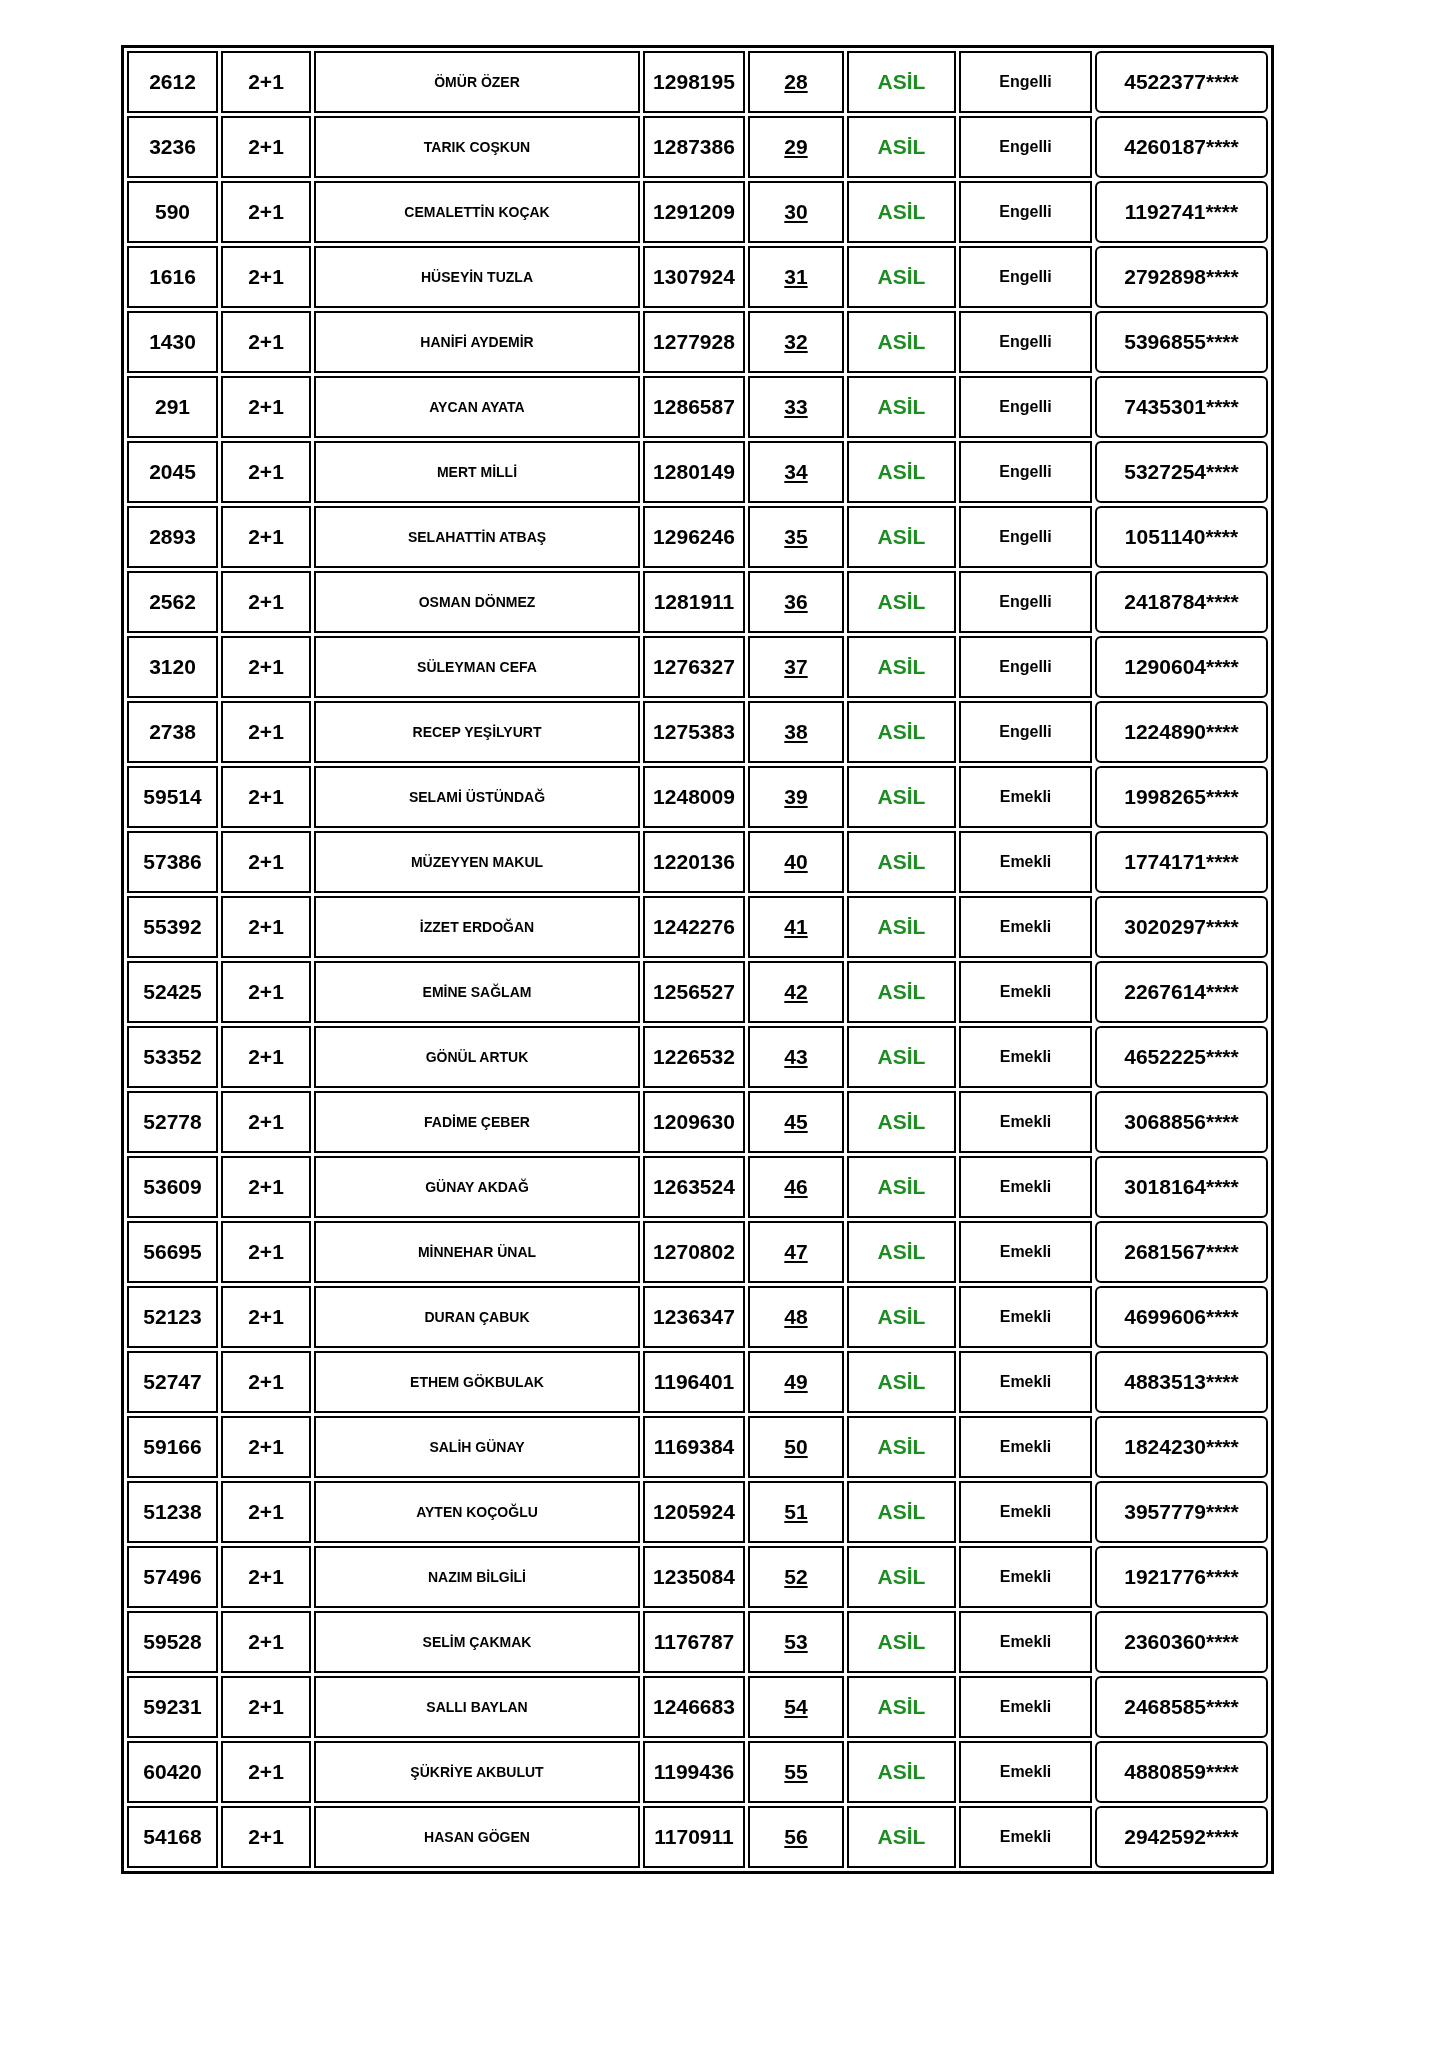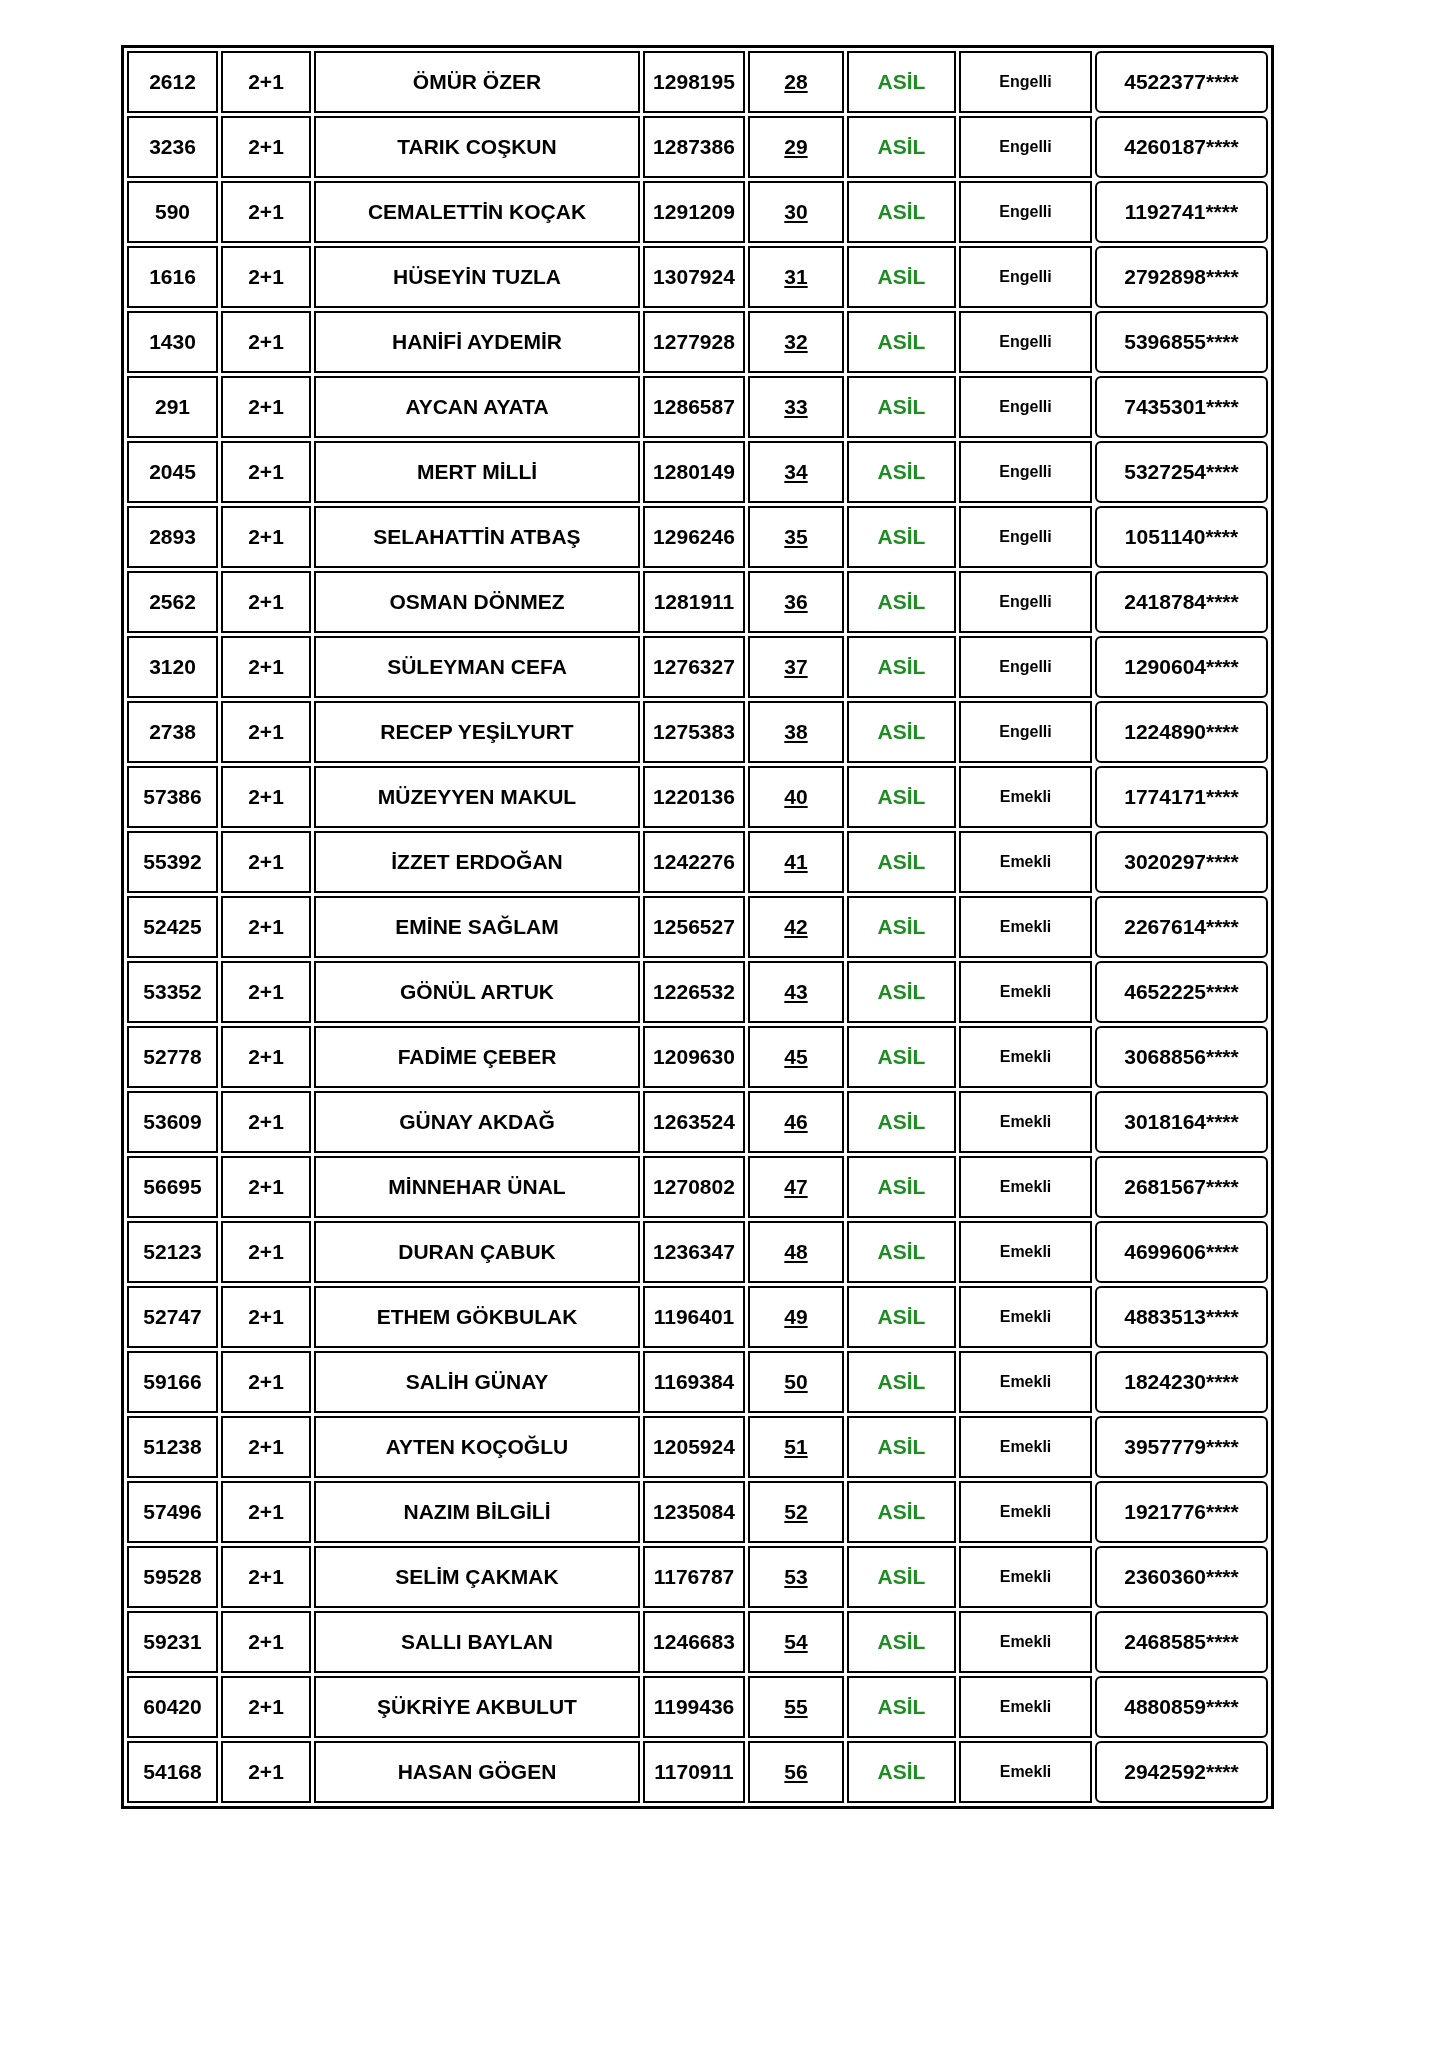--- a/index.html
+++ b/index.html
@@ -35,21 +35,21 @@
     font-weight: bold;
     font-size: 21px;
     color: var(--text-c, #000);
     background: var(--row-bg, #fff);
     white-space: nowrap;
     overflow: hidden;
     padding: 0 2px;
   }
   table.results td:nth-child(1) { width: 91px; }
   table.results td:nth-child(2) { width: 90px; }
-  table.results td:nth-child(3) { width: 326px; font-size: 21px; }
+  table.results td:nth-child(3) { width: 326px; font-size: 14px; }
   table.results td:nth-child(4) { width: 102px; margin-left: 44px; }
   table.results td:nth-child(5) { width: 96px; text-decoration: underline; }
   table.results td:nth-child(6) { width: 109px; }
   table.results td:nth-child(7) { width: 133px; font-size: 16px; }
   table.results td:nth-child(8) { width: 173px; border-radius: 6px; }
   table.results td.asil {
     color: var(--asil-green, #1e8c22);
   }
 </style>
 </head>
@@ -162,20 +162,30 @@
           <td>2738</td>
           <td>2+1</td>
           <td>RECEP YEŞİLYURT</td>
           <td>1275383</td>
           <td>38</td>
           <td class="asil">ASİL</td>
           <td>Engelli</td>
           <td>1224890****</td>
         </tr>
         <tr>
+          <td>59514</td>
+          <td>2+1</td>
+          <td>SELAMİ ÜSTÜNDAĞ</td>
+          <td>1248009</td>
+          <td>39</td>
+          <td class="asil">ASİL</td>
+          <td>Emekli</td>
+          <td>1998265****</td>
+        </tr>
+        <tr>
           <td>57386</td>
           <td>2+1</td>
           <td>MÜZEYYEN MAKUL</td>
           <td>1220136</td>
           <td>40</td>
           <td class="asil">ASİL</td>
           <td>Emekli</td>
           <td>1774171****</td>
         </tr>
         <tr>

